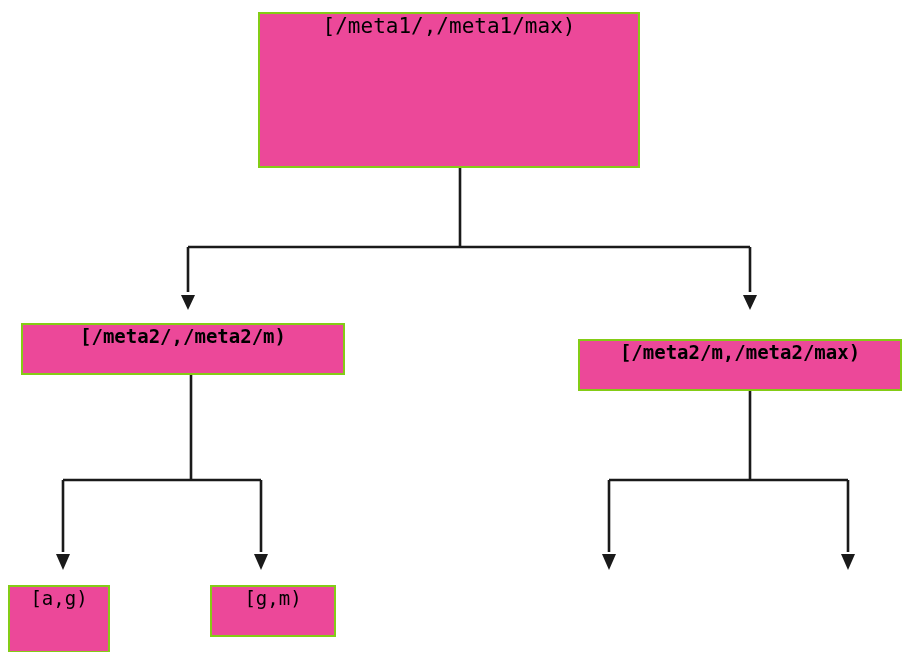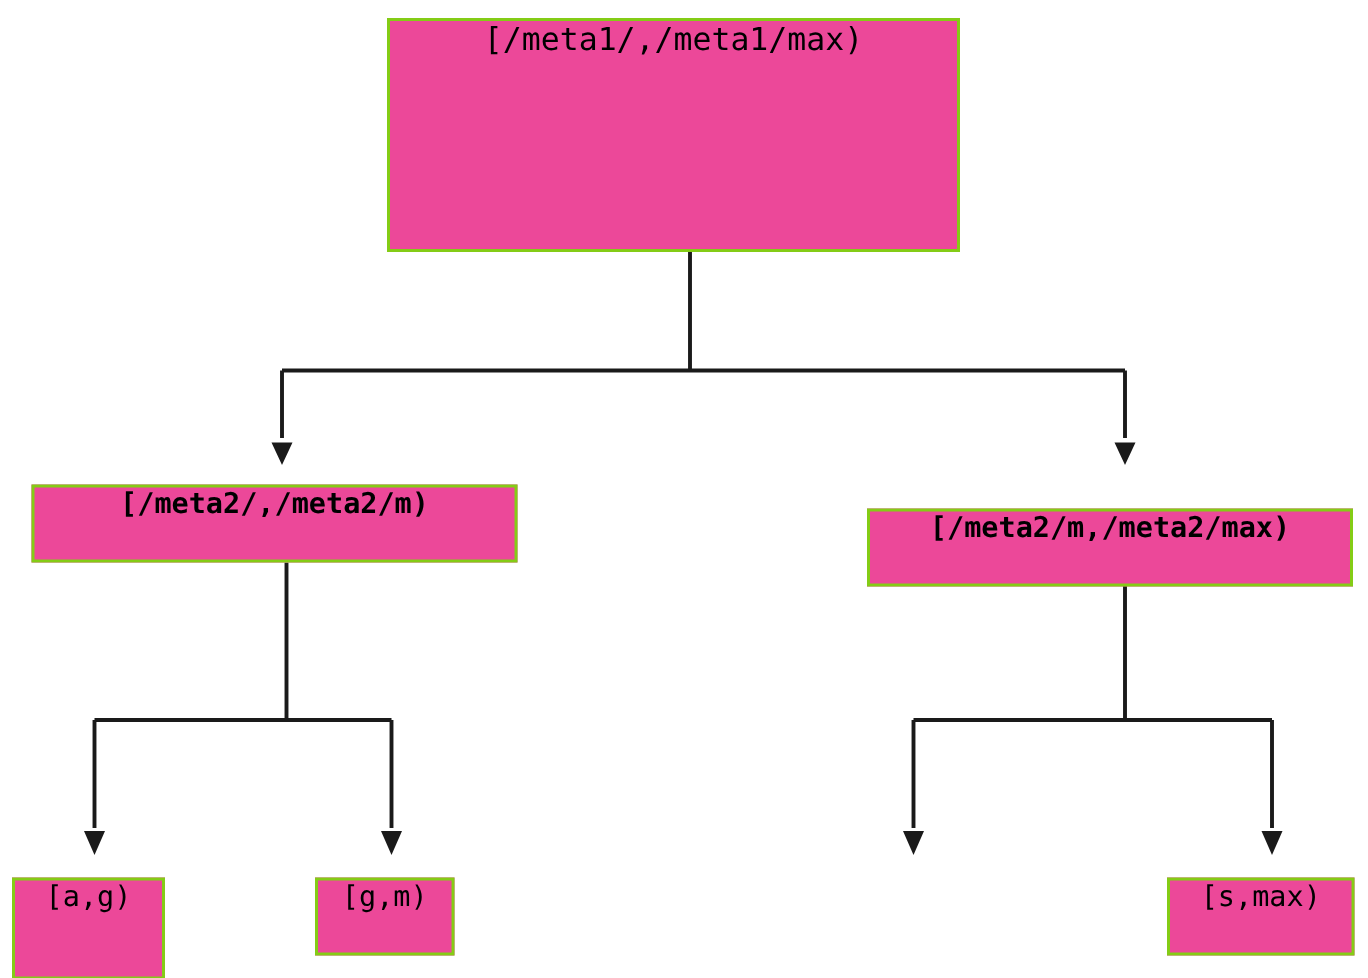--- a/index.html
+++ b/index.html
@@ -101,22 +101,19 @@
   </div>
 
   <div class="node node-mid" style="left:578px; top:339px; width:324px; height:52px;">
     <span>[/meta2/m,/meta2/max)</span>
   </div>
 
   <div class="node node-leaf" style="left:8px; top:585px; width:102px; height:68px;">
     <span>[a,g)</span>
   </div>
 
-  <div class="node node-leaf" style="left:210px; top:585px; width:93px; height:52px;">
+  <div class="node node-leaf" style="left:210px; top:585px; width:126px; height:52px;">
     <span>[g,m)</span>
   </div>
 
 
-  <div class="node node-leaf" style="left:778px; top:585px; width:125px; height:52px;">
-    <span>[s,max)</span>
-  </div>
 
 </div>
 
 </body></html>

